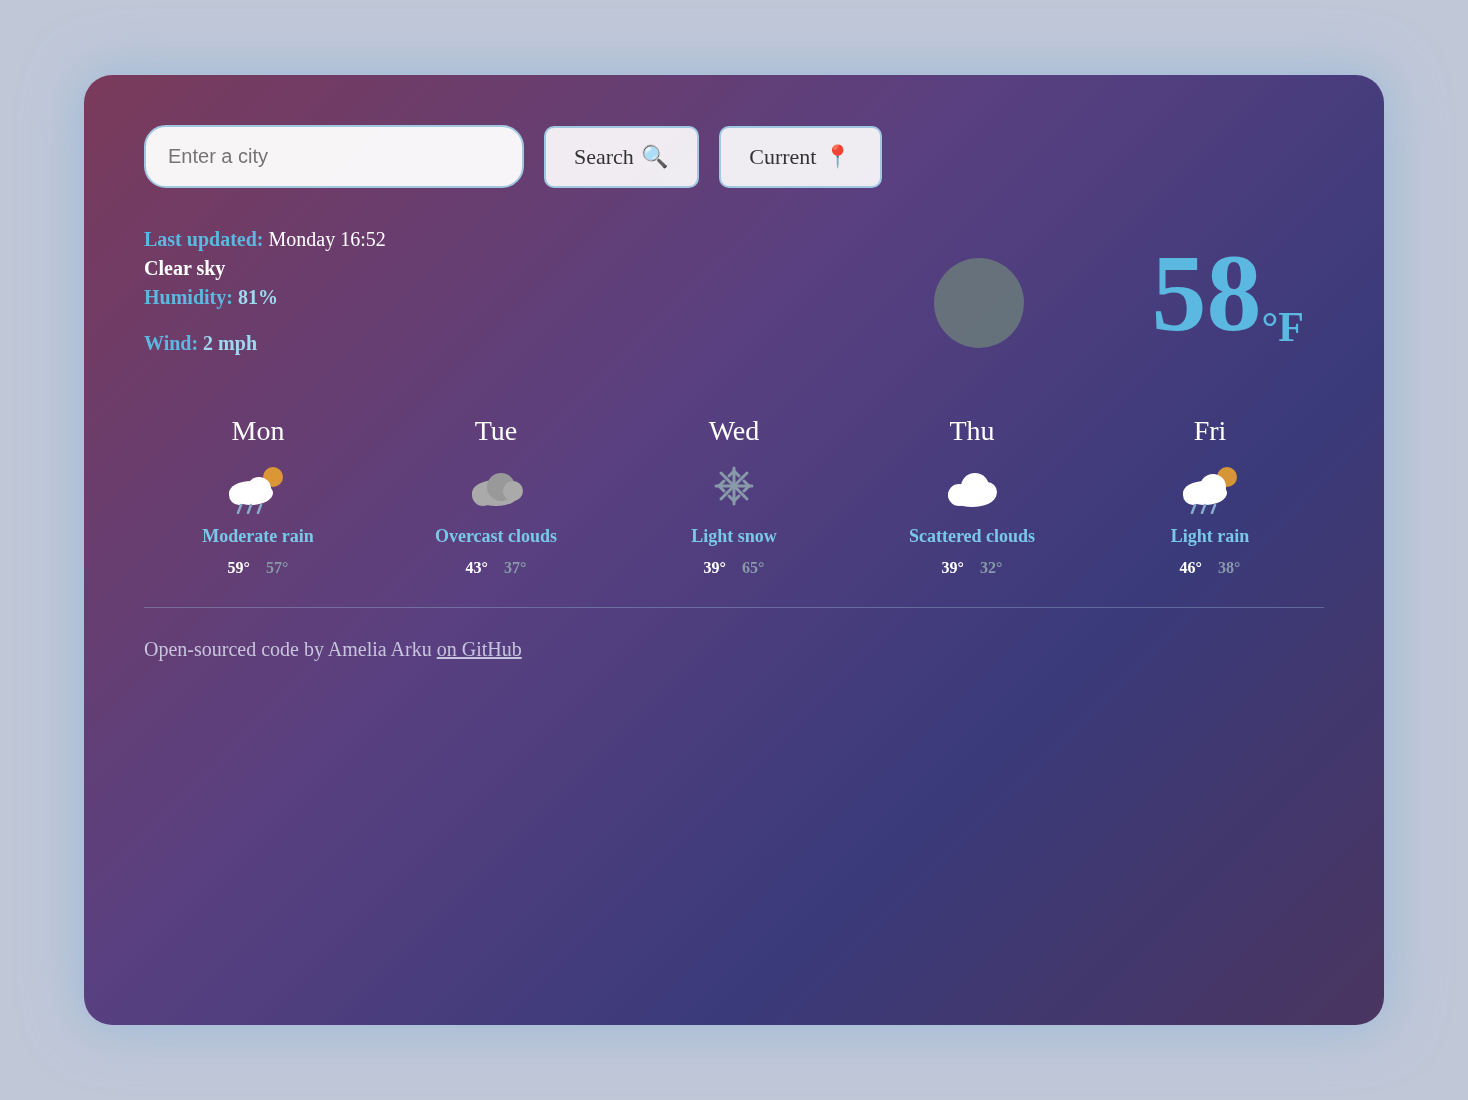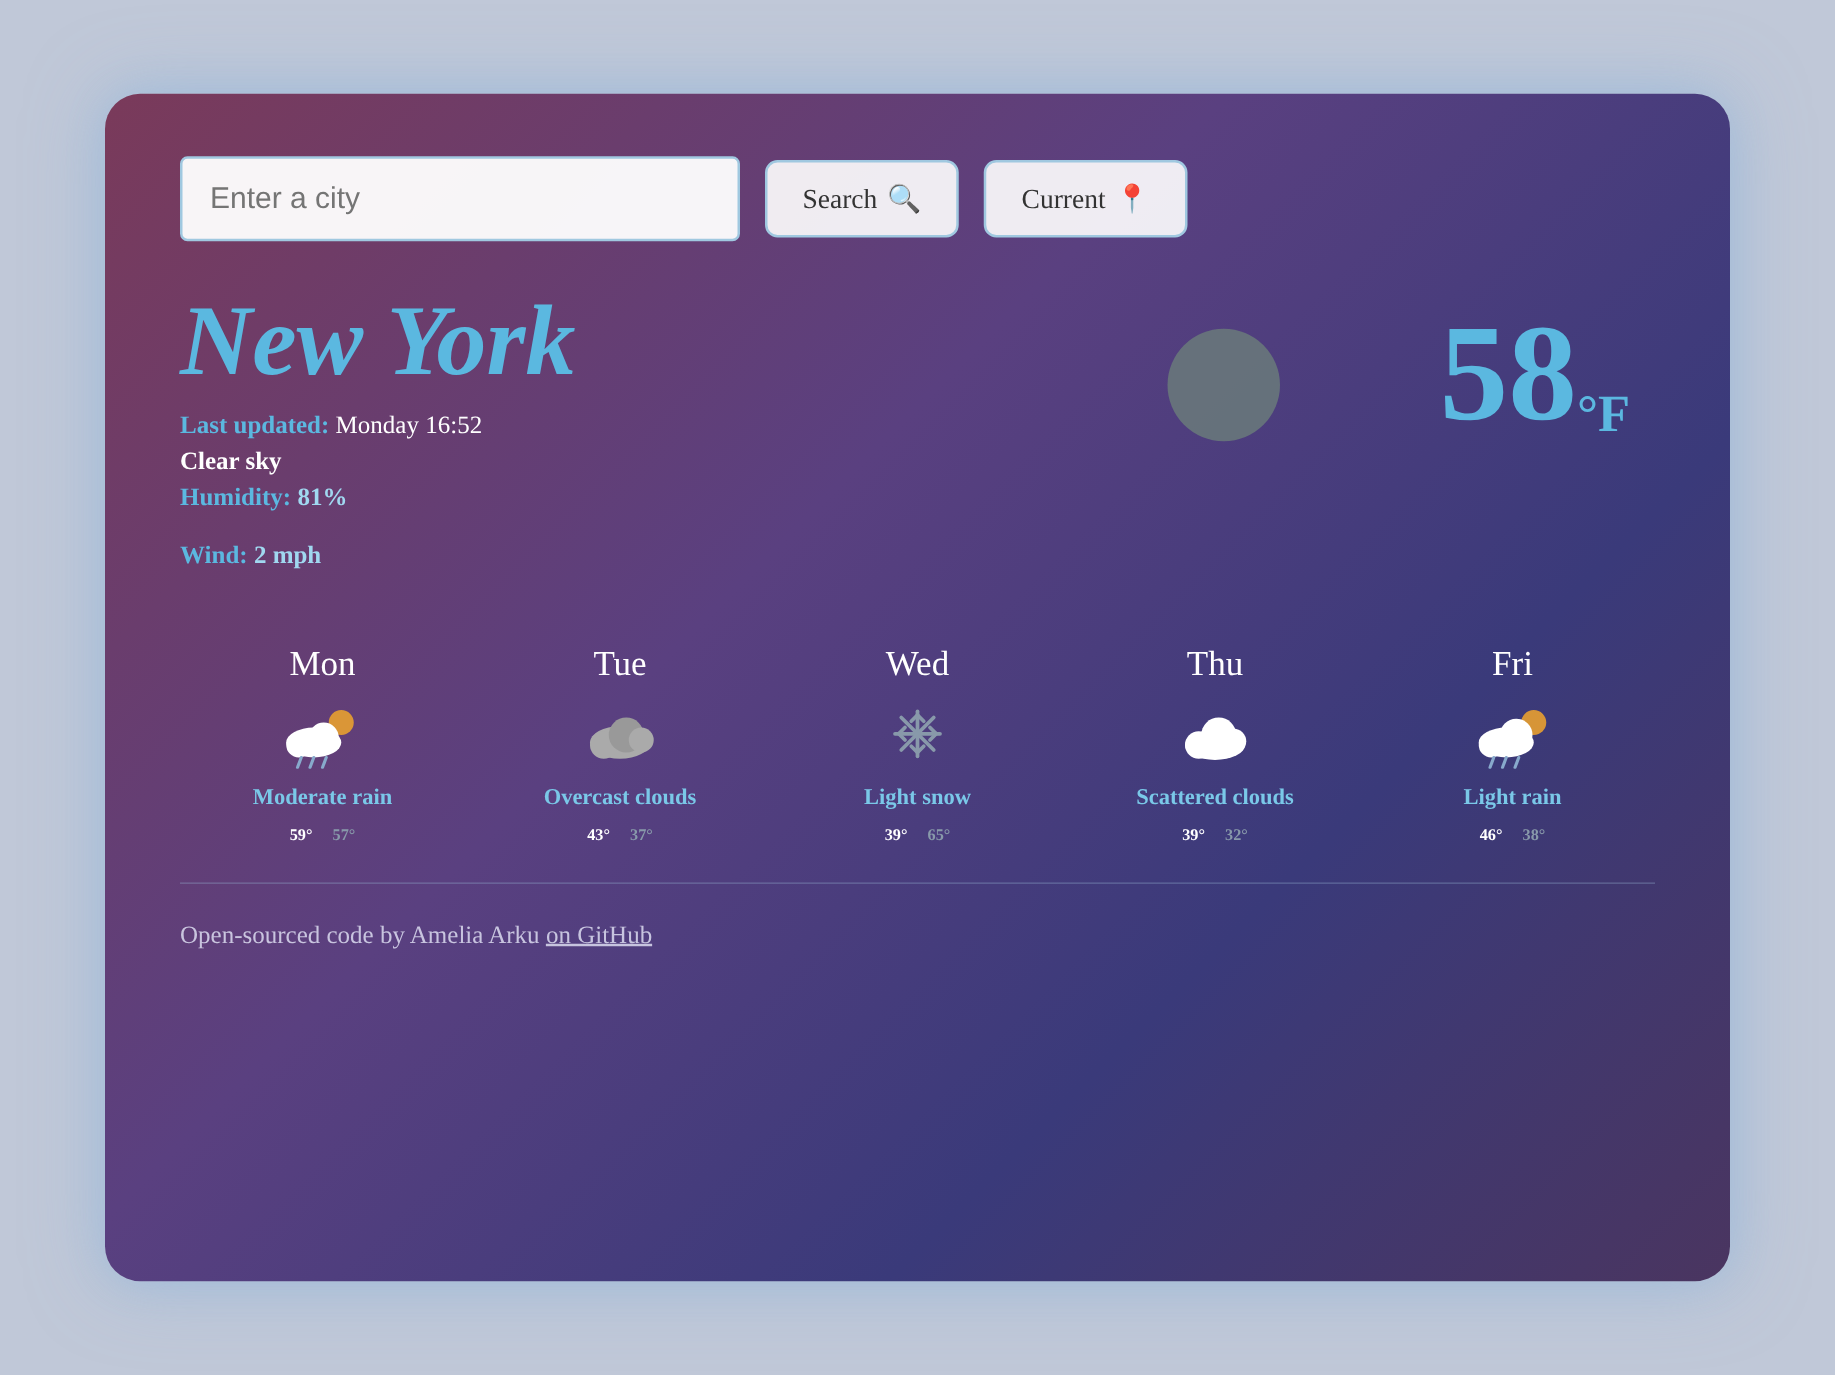--- a/index.html
+++ b/index.html
@@ -26,26 +26,26 @@
 
     
     .search-row {
       display: flex;
       align-items: center;
       gap: 20px;
       margin-bottom: 40px;
     }
 
     .city-input {
-      width: 448px;
+      width: 380px;
       padding: 18px 22px;
-      border-radius: 6px;
+      border-radius: 22px;
       border: 2px solid #a0c8e0;
       background: rgba(255,255,255,0.95);
-      font-size: 24px;
+      font-size: 20px;
       color: #aaa;
       outline: none;
     }
 
     .search-btn, .current-btn {
       padding: 16px 28px;
       border-radius: 10px;
       border: 2px solid #a0c8e0;
       background: rgba(255,255,255,0.90);
       font-size: 22px;
@@ -196,21 +196,21 @@
     .day-condition {
       font-size: 18px;
       color: #7ac8e8;
       text-align: left;
       font-weight: bold;
     }
 
     .day-temps {
       display: flex;
       gap: 16px;
-      font-size: 13px;
+      font-size: 16px;
       font-weight: bold;
     }
 
     .temp-high {
       color: white;
     }
 
     .temp-low {
       color: #8899aa;
     }
@@ -245,21 +245,20 @@
       <span>🔍</span>
     </button>
     <button class="current-btn">
       <span>Current</span>
       <span>📍</span>
     </button>
   </div>
 
   <div class="current-weather">
     <div class="current-info">
-      <div class="city-name">New York</div>
       <div class="last-updated">
         <span class="label">Last updated:</span>
         <span class="value">Monday 16:52</span>
       </div>
       <div class="condition">Clear sky</div>
       <div class="humidity">
         <span class="label">Humidity:</span>
         <span class="value">81%</span>
       </div>
       <div class="wind">

